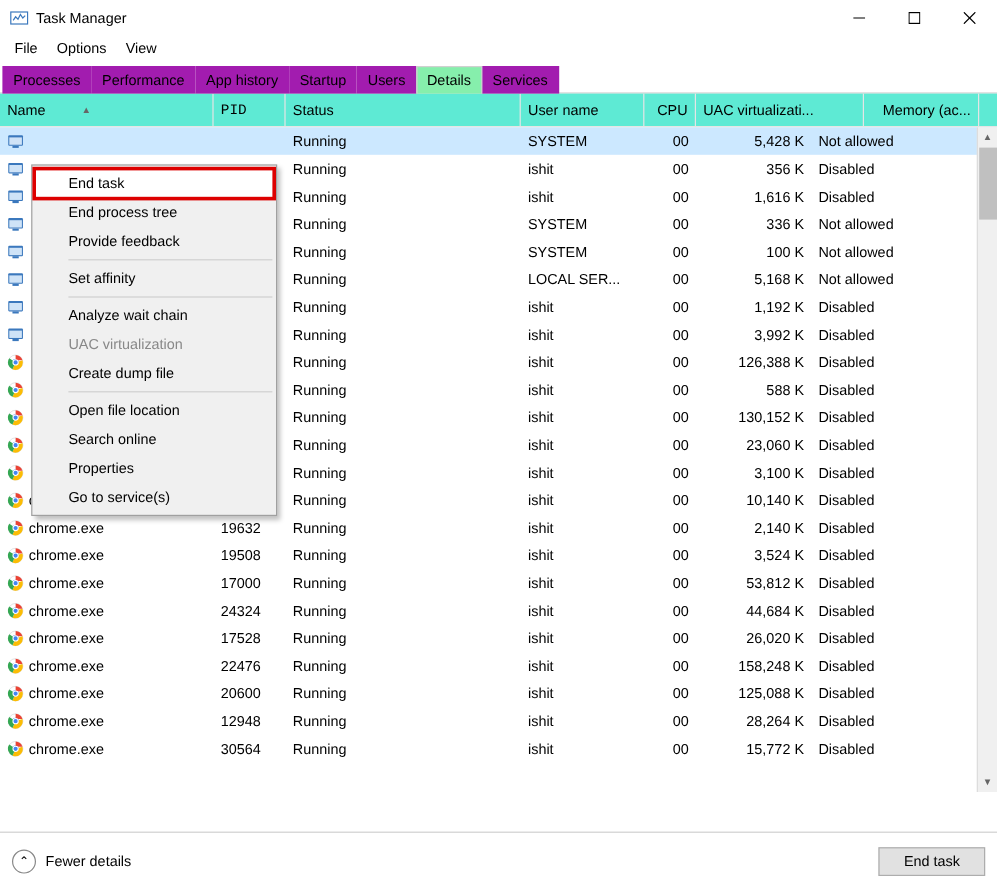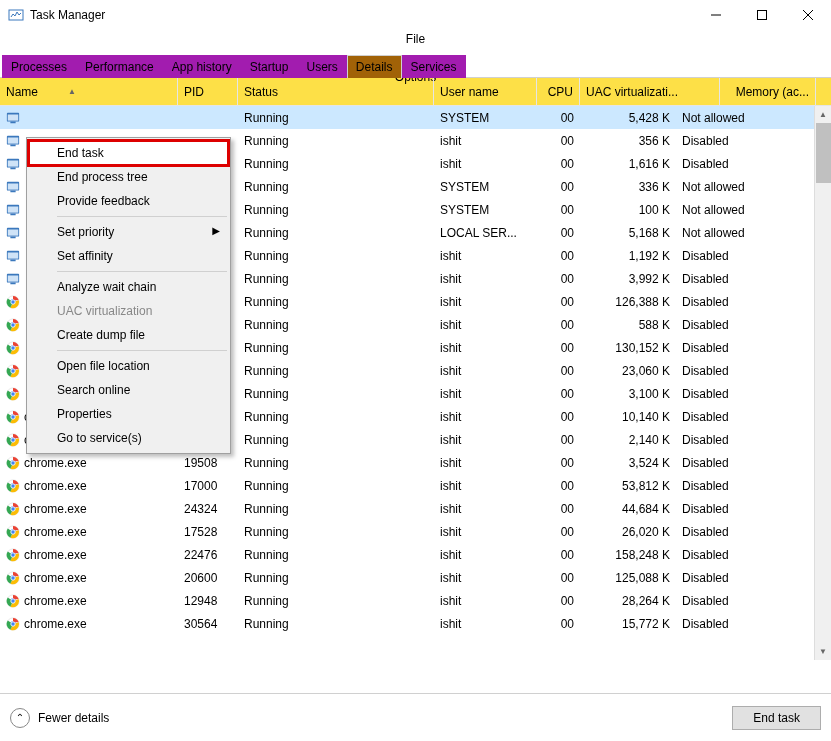--- a/index.html
+++ b/index.html
@@ -4,31 +4,31 @@
 <style>
 * { margin: 0; padding: 0; box-sizing: border-box; font-family: 'Segoe UI', Tahoma, sans-serif; font-size: 12px; }
 body { background: #fff; width: 831px; height: 741px; overflow: hidden; position: relative; }
 
 .titlebar { height: 30px; display: flex; align-items: center; padding: 0 0 0 8px; background: #fff; }
 .titlebar-icon { width: 16px; height: 16px; margin-right: 6px; }
 .titlebar-title { flex: 1; font-size: 12px; }
 .win-controls { display: flex; }
 .win-btn { width: 46px; height: 30px; display: flex; align-items: center; justify-content: center; }
 
-.menubar { height: 20px; display: flex; align-items: center; padding: 0 4px; gap:20px;flex-direction:column; }
+.menubar { height: 20px; display: flex; align-items: center; padding: 0 4px; gap:0; }
 .menubar span { padding: 2px 8px; font-size: 12px; }
 
 .tabs { display: flex; border-bottom: 1px solid #d0d0d0; height: 24px; align-items: flex-end; padding: 0 2px; margin-top:4px;}
 .tab { padding: 4px 8px; font-size: 12px; border: 1px solid transparent; border-bottom: none; position: relative; top: 1px; background:#a21caf;}
-.tab.active { border-color: #d0d0d0; background: #a16207; }
-
-.grid-header { display: flex; border-bottom: 1px solid #e5e5e5; height: 28px; align-items: center; background: #fde047; user-select:none;}
+.tab.active { border-color: #d0d0d0; background: #86efac; }
+
+.grid-header { display: flex; border-bottom: 1px solid #e5e5e5; height: 28px; align-items: center; background: #5eead4; user-select:none;}
 .col { padding: 4px 6px; font-size: 12px; overflow: hidden; white-space: nowrap; text-overflow: ellipsis; border-right: 1px solid #e5e5e5; height:100%; display:flex; align-items:center;}
 .col-name { width: 178px; }
-.col-pid { width: 60px; }
+.col-pid { width: 60px; font-family: Liberation Mono, monospace; }
 .col-status { width: 196px;}
 .col-user { width: 103px;}
 .col-cpu { width: 43px; justify-content:flex-end;}
 .col-mem { width: 96px; justify-content:flex-end;}
 .col-uac { width: 140px; }
 .sort-arrow { font-size:8px; margin-left:30px; color:#666;}
 
 .grid-body { height: 554px; overflow-y: hidden; position: relative;}
 .row { display: flex; height: 23px; align-items: center; }
 .row.selected { background: #cce8ff; }
@@ -536,21 +536,20 @@
     <div class="sb-thumb" style="height:60px"></div>
     <div class="sb-btn" style="position:absolute;bottom:0;width:100%">▼</div>
   </div>
 </div>
 
 <div class="context-menu" id="ctx">
     <div class="cm-item hl">End task</div>
     <div class="cm-item">End process tree</div>
     <div class="cm-item">Provide feedback</div>
     <div class="cm-sep"></div>
-    <div class="cm-item">Set priority<span class="cm-arrow">▶</span></div>
     <div class="cm-item">Set affinity</div>
     <div class="cm-sep"></div>
     <div class="cm-item">Analyze wait chain</div>
     <div class="cm-item disabled">UAC virtualization</div>
     <div class="cm-item">Create dump file</div>
     <div class="cm-sep"></div>
     <div class="cm-item">Open file location</div>
     <div class="cm-item">Search online</div>
     <div class="cm-item">Properties</div>
     <div class="cm-item">Go to service(s)</div>

